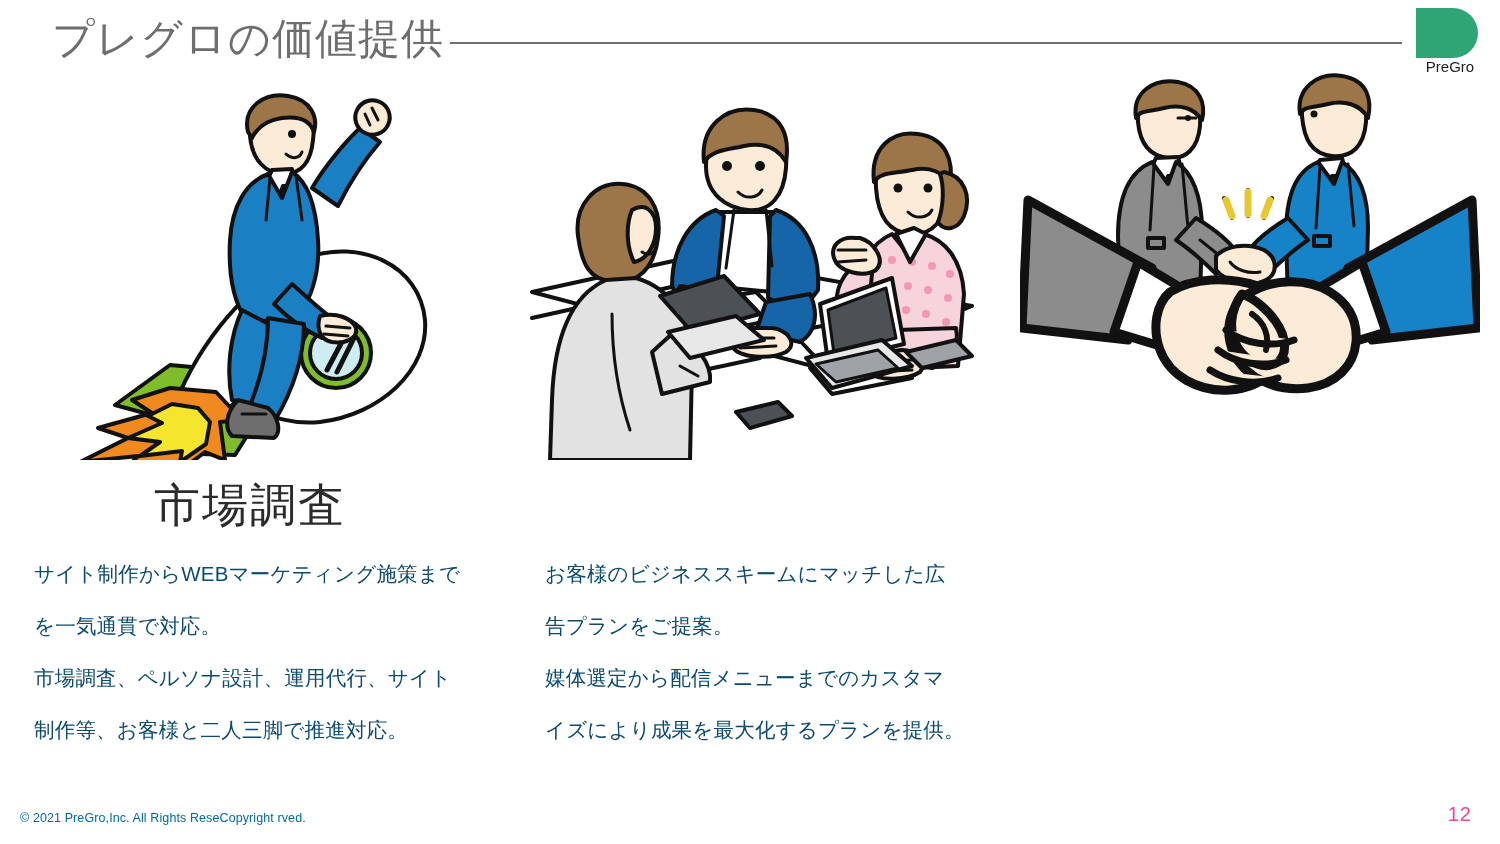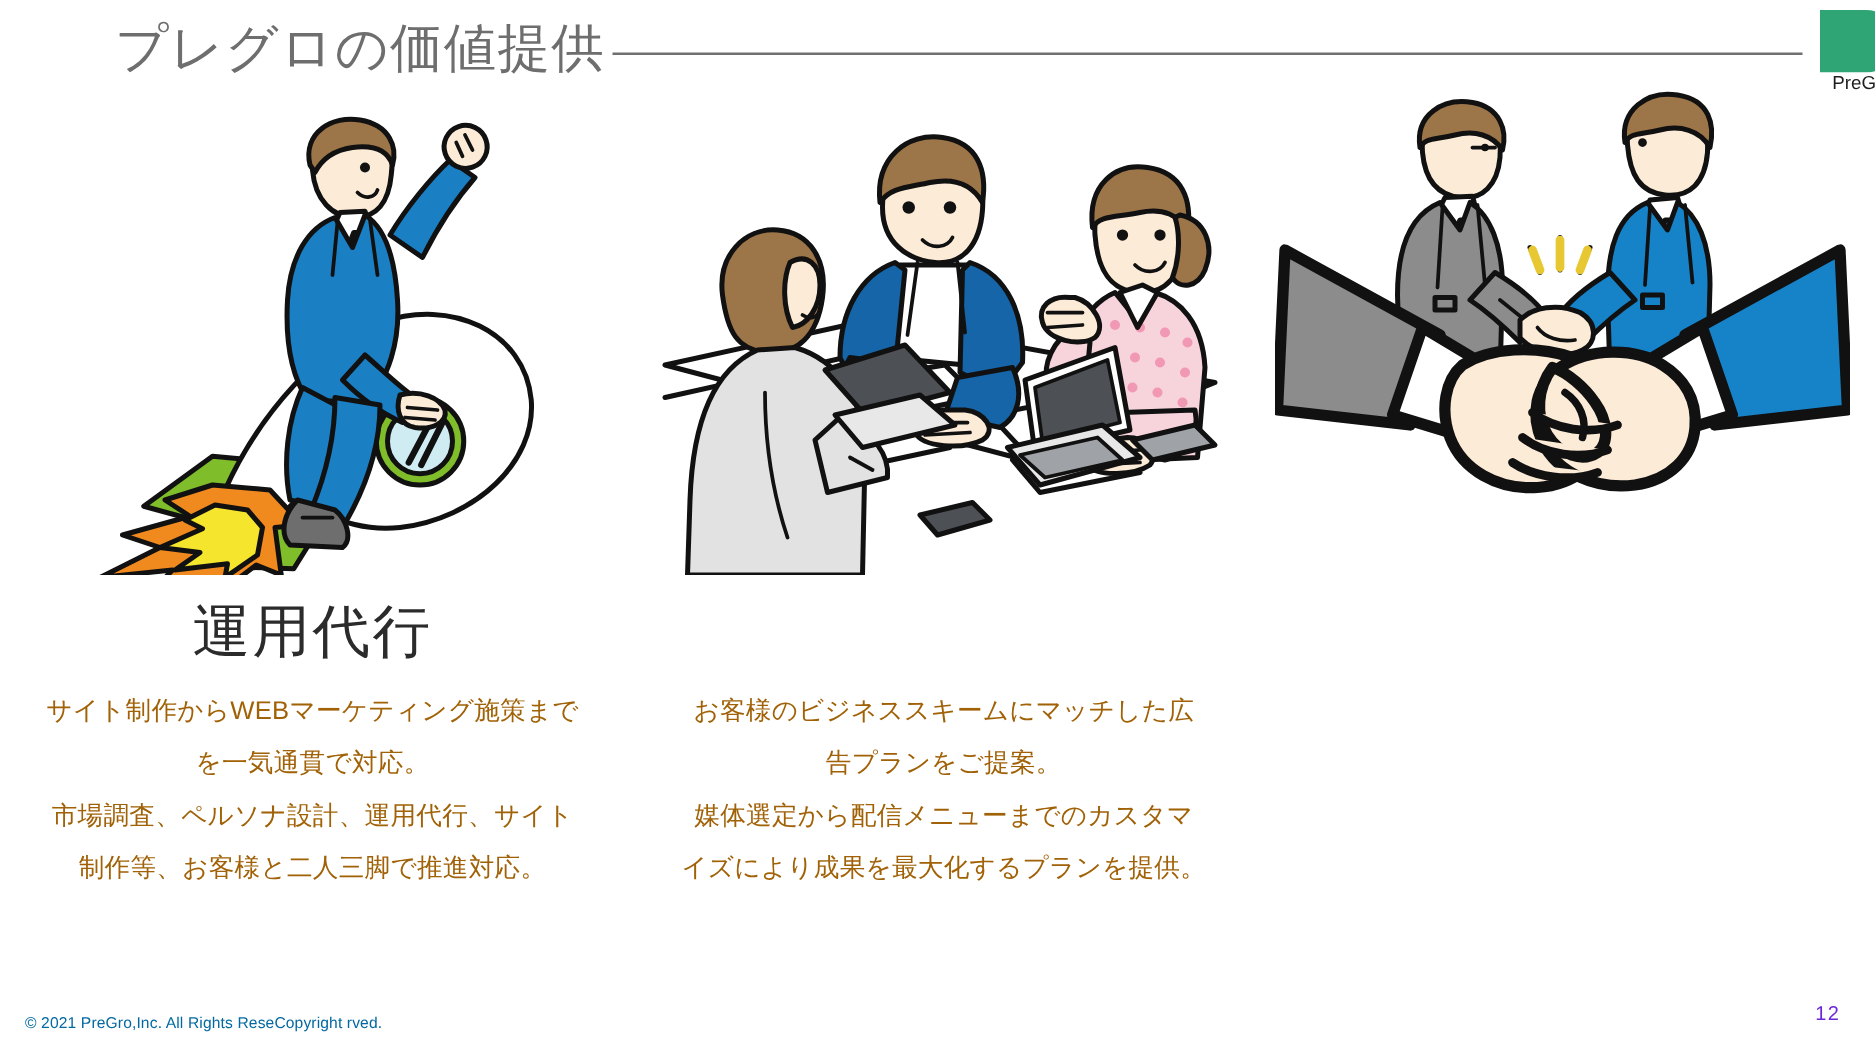--- a/index.html
+++ b/index.html
@@ -17,21 +17,20 @@
     background: #ffffff;
     overflow: hidden;
   }
 
   
   #header {
     position: absolute;
     top: 0; left: 0;
     width: 1278px;
     height: 90px;
-    margin-left: 40px;
   }
   #slide-title {
     position: absolute;
     left: 52px;
     top: 8px;
     font-size: 42px;
     line-height: 62px;
     letter-spacing: 1px;
     color: #6e6e6e;
     white-space: nowrap;
@@ -104,45 +103,45 @@
     color: #2b2b2b;
     font-weight: 400;
     letter-spacing: 2px;
   }
   .col-body {
     position: absolute;
     top: 478px;
     left: 0;
     width: 460px;
     font-size: 20.5px;
-    line-height: 42px;
-    color: #a16207;
+    line-height: 52px;
+    color: #0c4a6e;
     letter-spacing: 0.2px;
     white-space: pre-line;
-    text-align: center;
+    text-align: left;
   }
   #col-0 .col-body { left: 14px; width: 432px; }
   #col-1 .col-body { left: 25px; width: 420px; }
   #col-2 .col-body { left: 24px; width: 424px; }
 
   
   #footer-copyright {
     position: absolute;
     left: 20px;
     top: 811px;
     font-size: 12.5px;
     color: #0369a1;
     letter-spacing: 0.1px;
   }
   #page-number {
     position: absolute;
     right: 28px;
     top: 803px;
-    font-size: 16px;
-    color: #6d28d9;
+    font-size: 20px;
+    color: #ec4899;
     letter-spacing: 1px;
     margin-left: 15px;
   }
 </style>
 </head>
 <body>
 
 <div id="slide">
 
   <div id="header">
@@ -226,21 +225,21 @@
                    C240 306 246 278 256 258 Z" fill="#1B7FC4"></path>
           <path d="M248 248 C248 282 240 312 228 340 L254 352
                    C272 322 284 288 284 254 Z" fill="#1B7FC4"></path>
 
           <path d="M218 330 C206 342 204 358 212 366 L254 368
                    C262 362 258 346 248 338 Z" fill="#6E6E6E"></path>
           <path d="M222 344 L246 344" stroke="#111111" stroke-width="3" fill="none"></path>
         </g>
       </svg>
     </div>
-    <div class="col-heading">運用代行</div>
+    <div class="col-heading">市場調査</div>
     <div class="col-body">サイト制作からWEBマーケティング施策までを一気通貫で対応。
 市場調査、ペルソナ設計、運用代行、サイト制作等、お客様と二人三脚で推進対応。</div>
   </div>
 
   <div class="column" id="col-1">
     <div class="illustration">
       <svg viewBox="0 0 460 390" xmlns="http://www.w3.org/2000/svg">
         <g stroke="#111111" stroke-width="4" stroke-linejoin="round" stroke-linecap="round" fill="none">
 
           <path d="M12 222 L176 186 L452 236 L300 298 Z" fill="#ffffff"></path>

